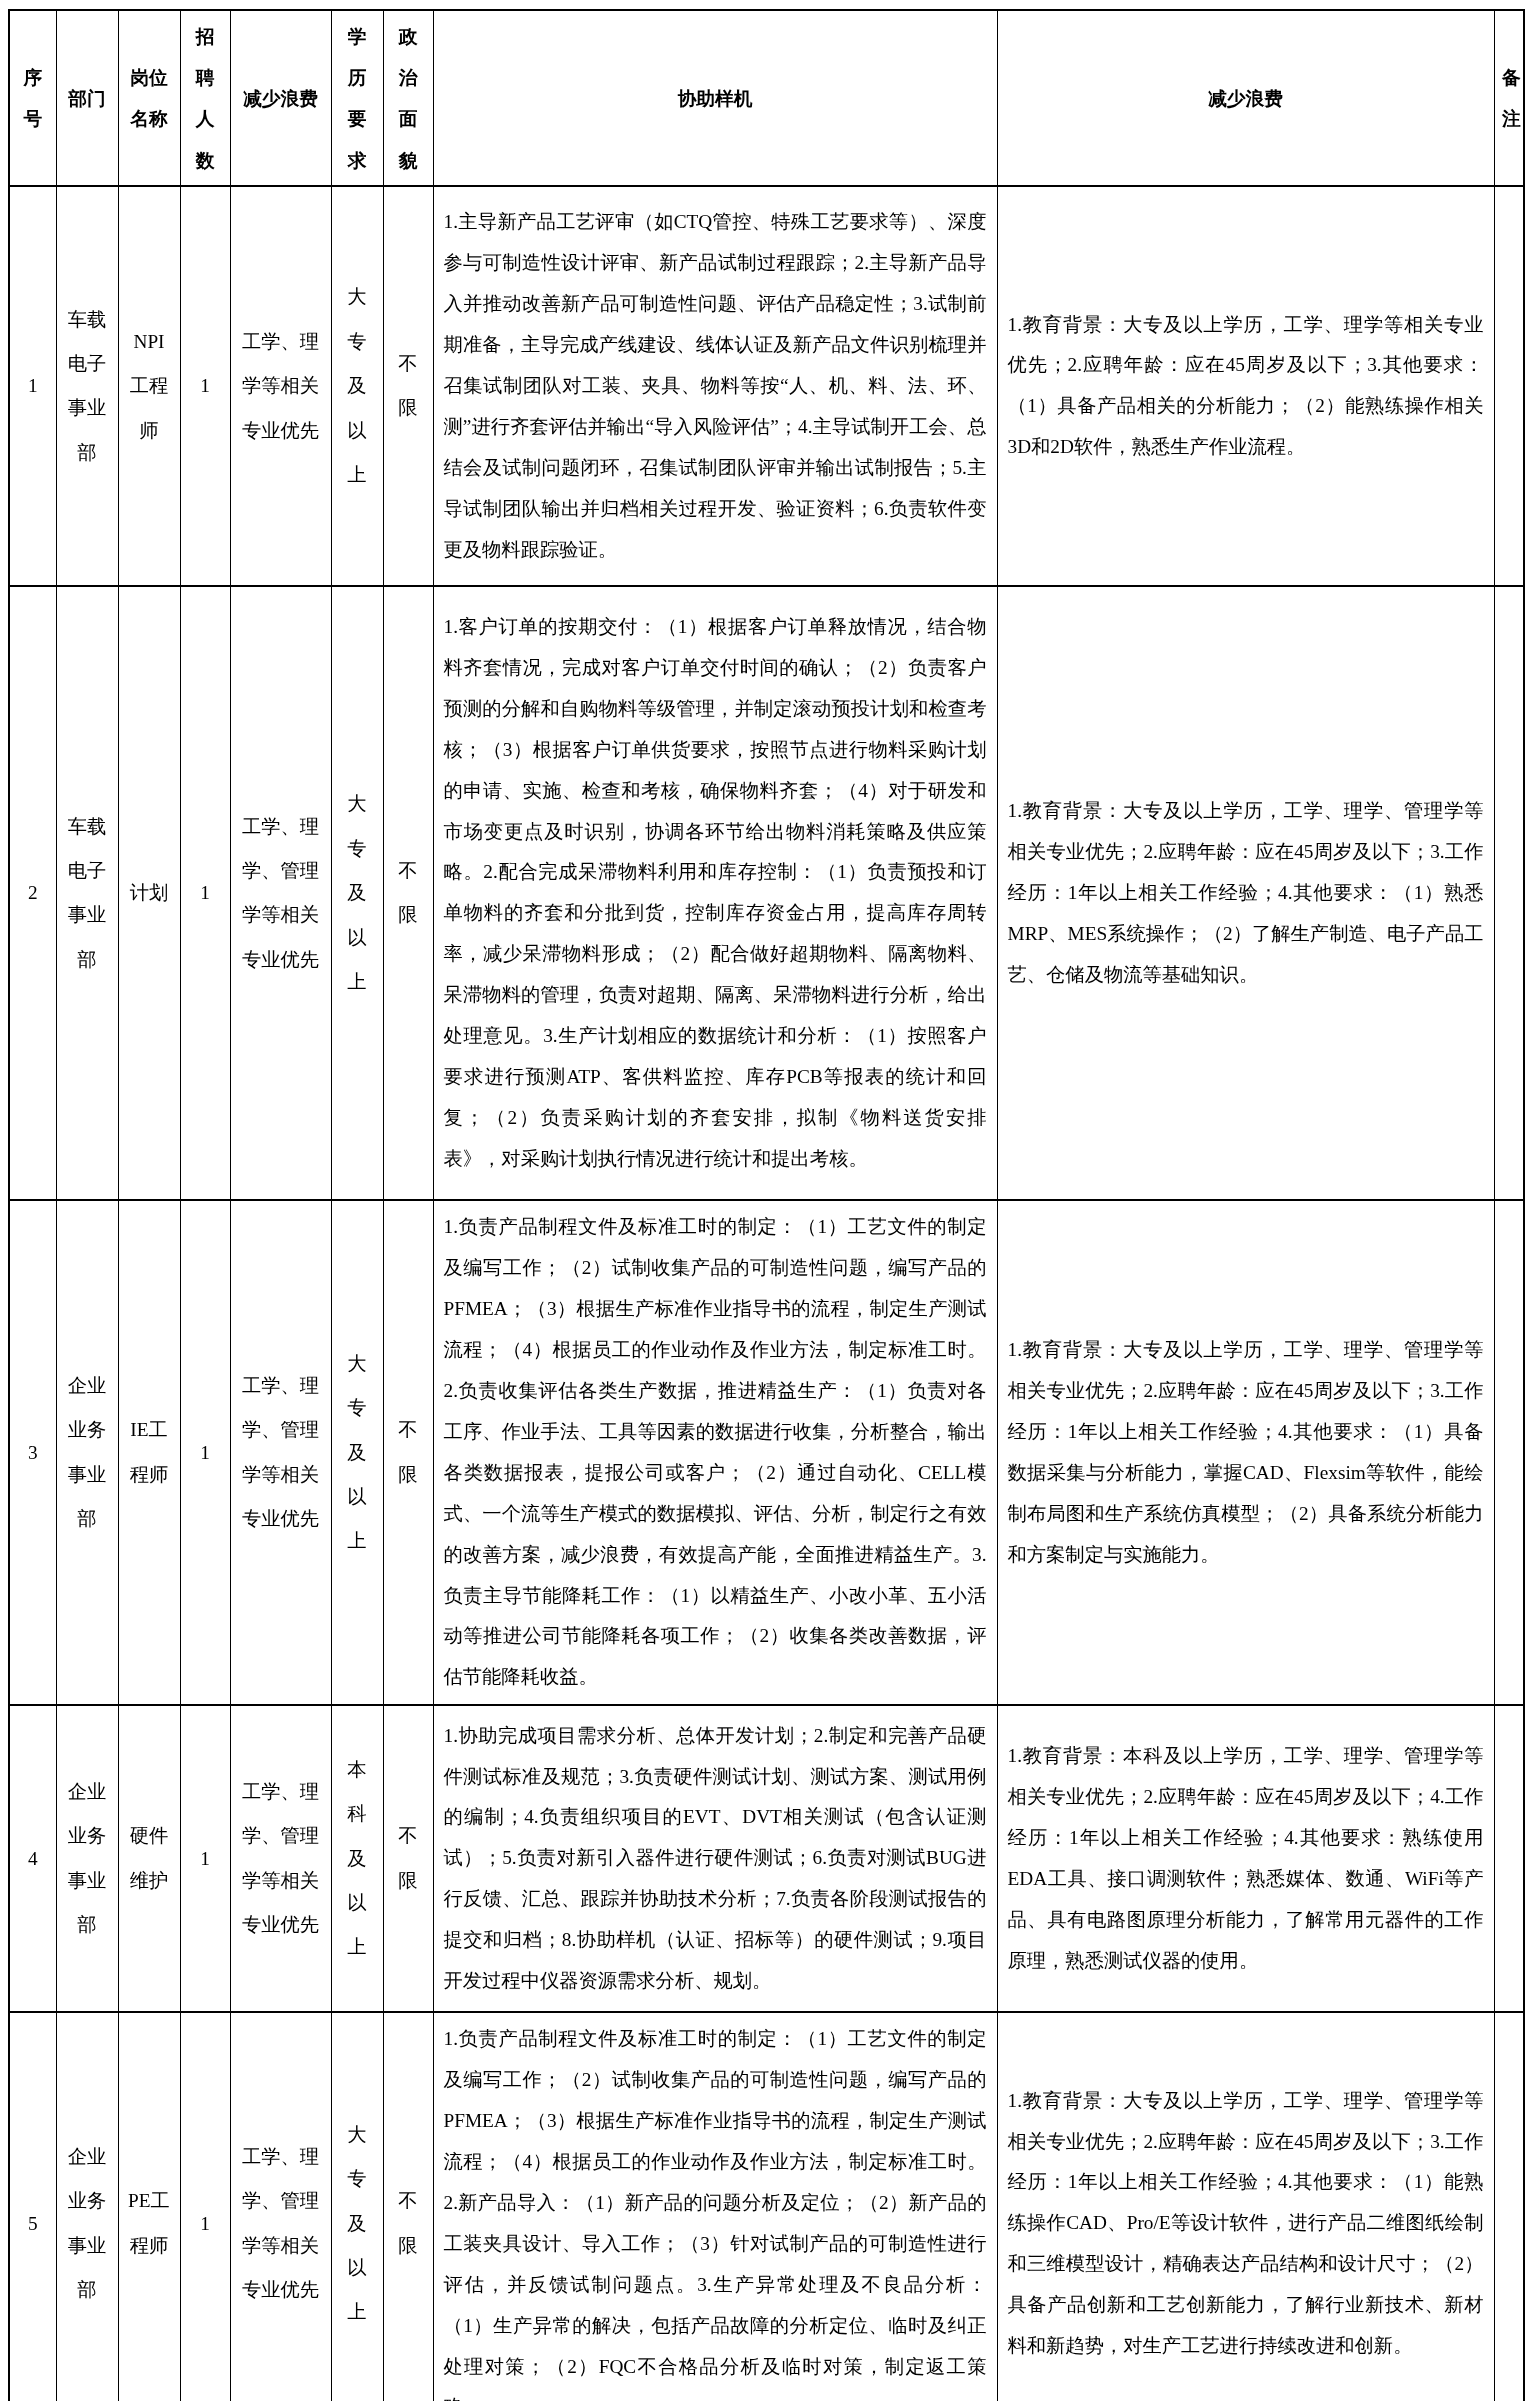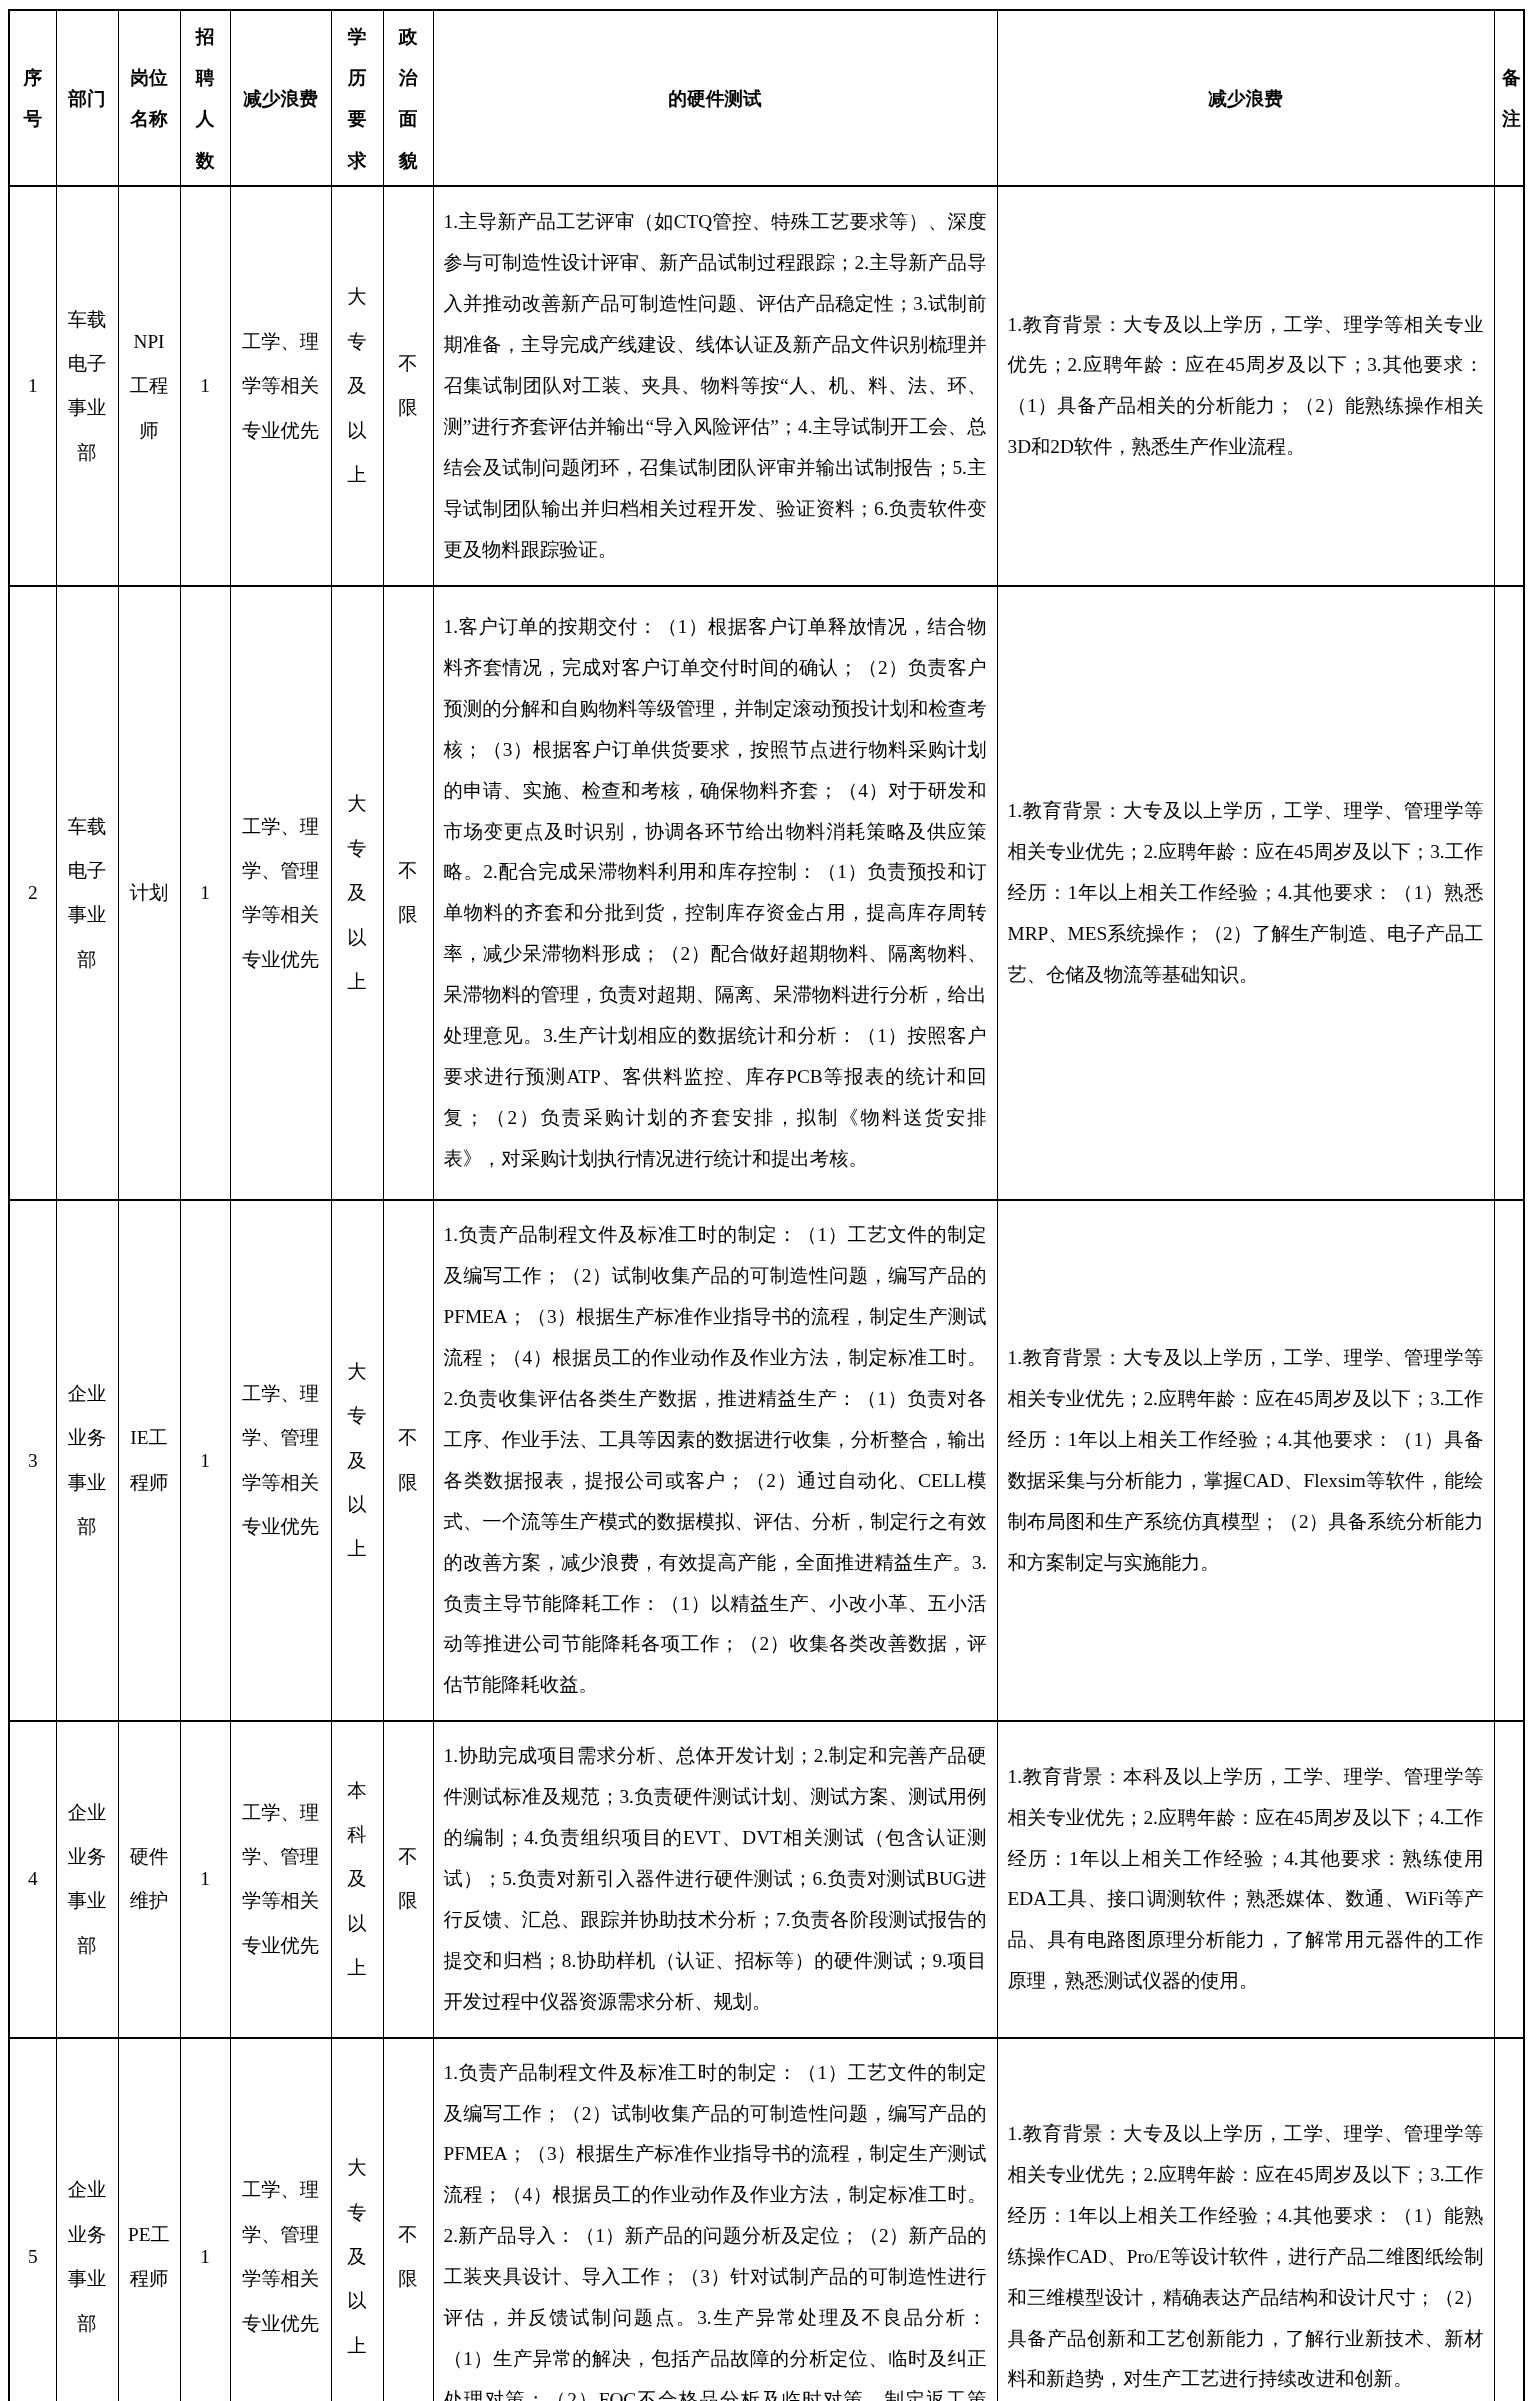--- a/index.html
+++ b/index.html
@@ -38,21 +38,21 @@
     line-height: 2.2;
   }
   td.c-small {
     text-align: center;
     white-space: pre-line;
     line-height: 2.3;
   }
   td.c-text {
     text-align: justify;
     line-height: 2.12;
-    padding: 14px 10px;
+    padding: 6px 10px;
     margin-left: 20px;
   }
   tr.hdr   { height: 176px; }
   tr.r1    { height: 400px; }
   tr.r2    { height: 614px; }
   tr.r3    { height: 494px; }
   tr.r4    { height: 307px; }
   tr.r5    { height: 393px; }
 </style>
 </head>
@@ -82,21 +82,21 @@
 聘
 人
 数</th>
       <th>减少浪费</th>
       <th>学历
 要求</th>
       <th>政
 治
 面
 貌</th>
-      <th>的硬件测试</th>
+      <th>协助样机</th>
       <th>减少浪费</th>
       <th>备
 注</th>
     </tr>
   </thead>
   <tbody>
     <tr class="r1">
       <td class="c-small">1</td>
       <td class="c-small">车载
 电子

